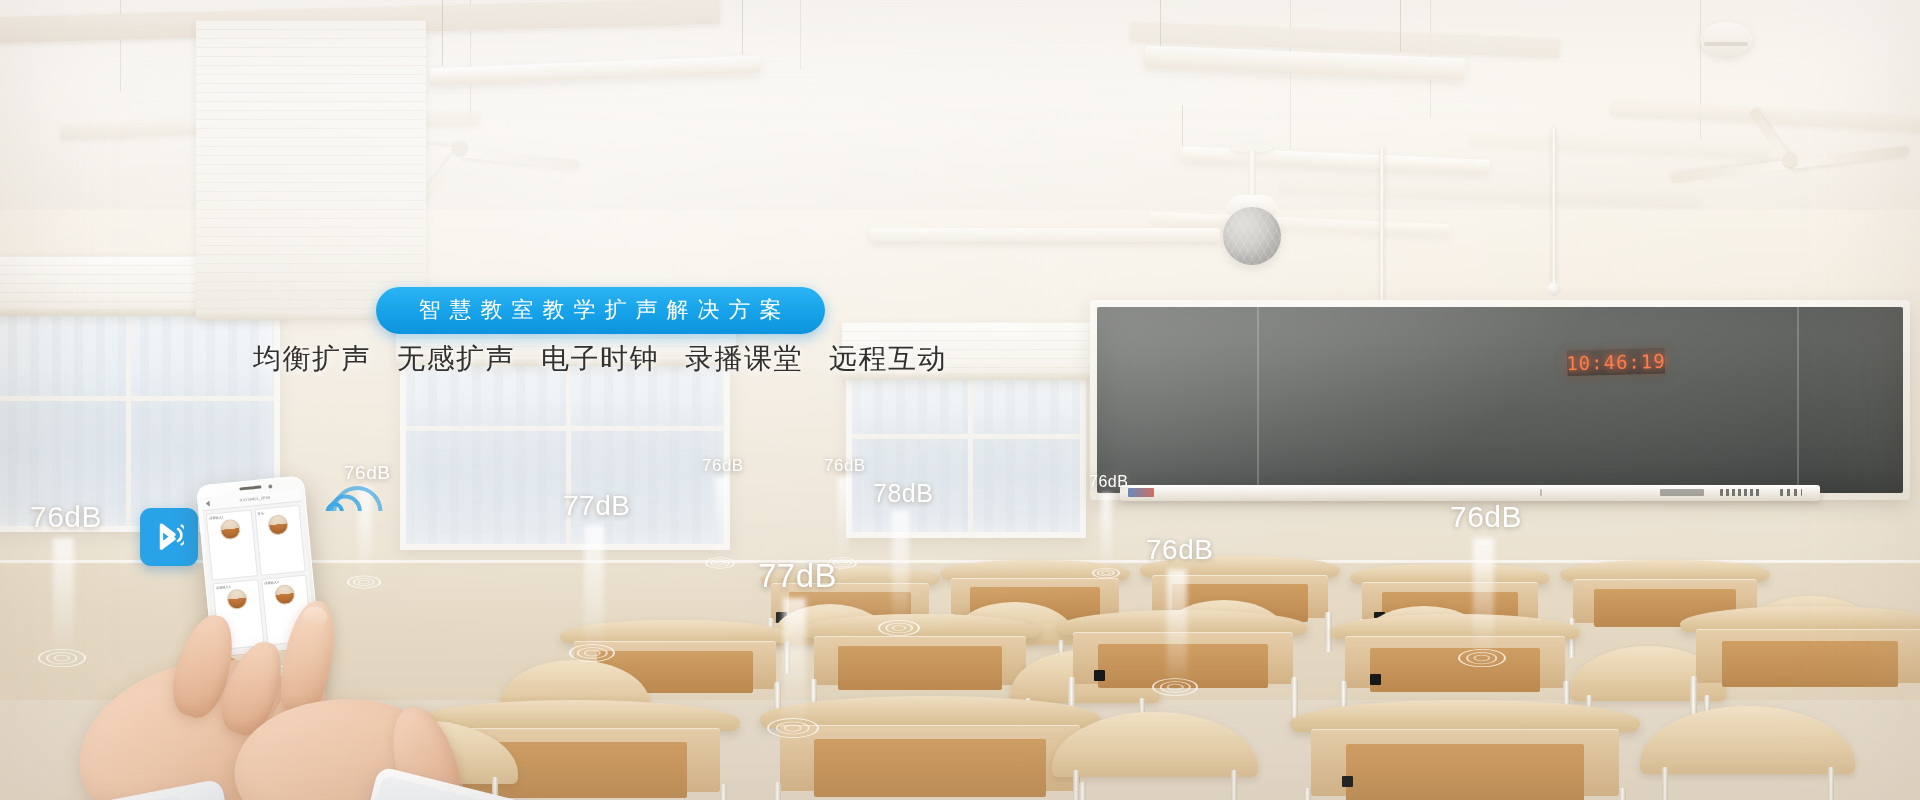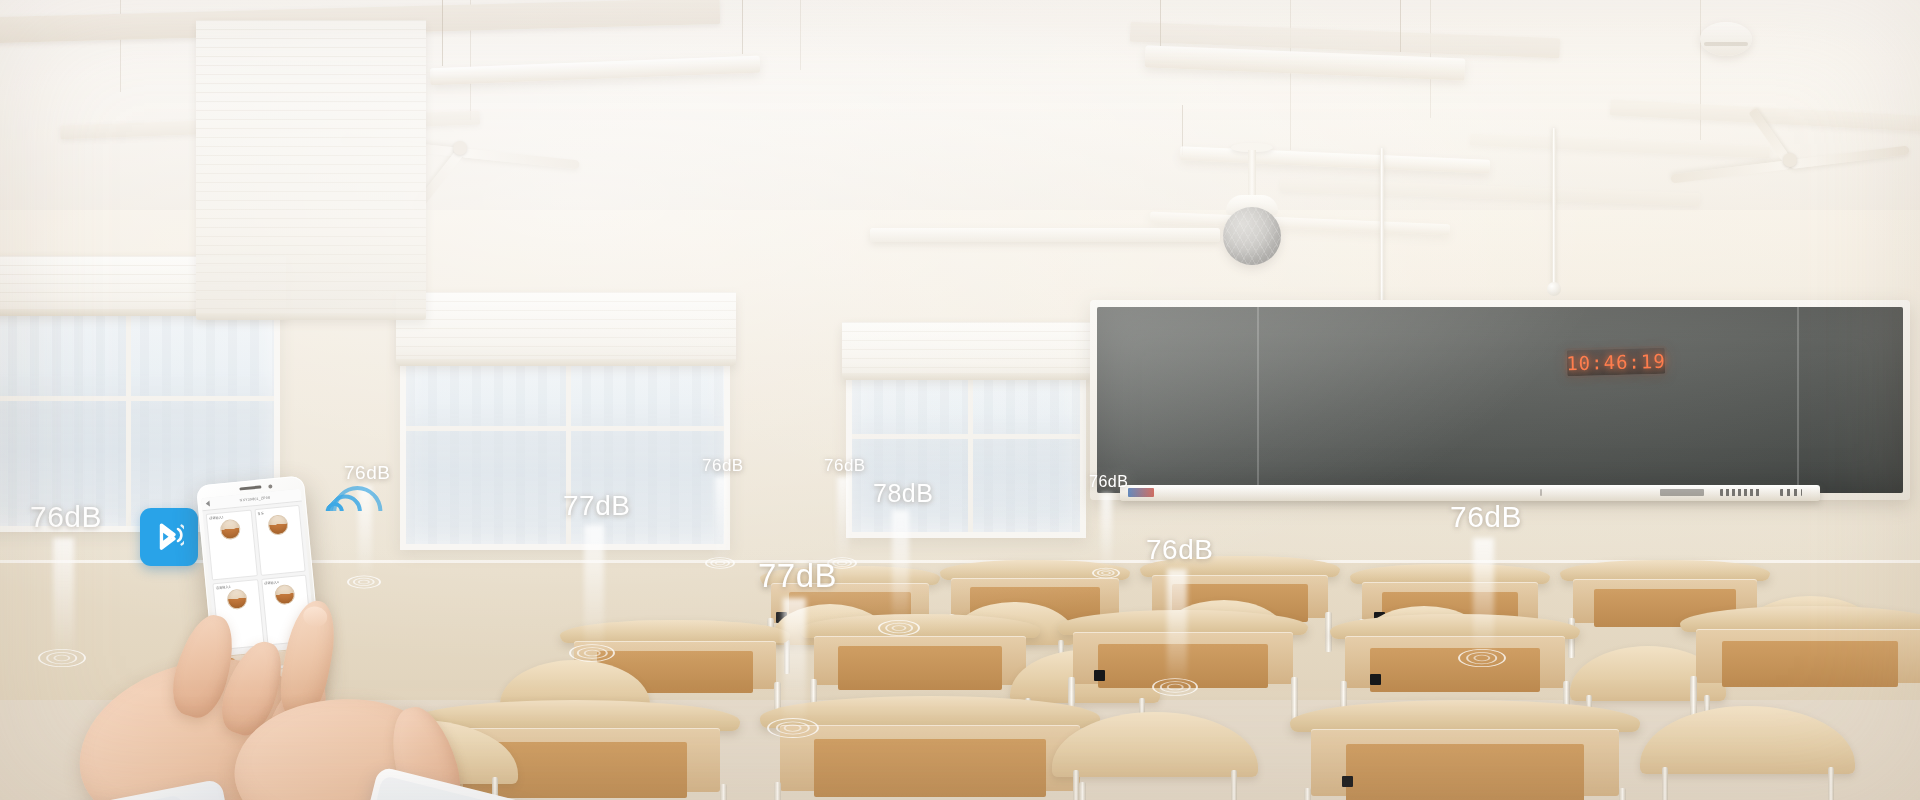--- a/index.html
+++ b/index.html
@@ -727,21 +727,25 @@
         <div class="ripple" style="position: absolute; left: 1481.5px; top: 657.5px; width: 0px; height: 0px;">
           <i style="width: 48px; height: 48px; opacity: 0.9;"></i>
           <i style="width: 31.68px; height: 31.68px; opacity: 0.78;"></i>
           <i style="width: 17.28px; height: 17.28px; opacity: 0.66;"></i>
         </div>
         <div class="db-label" style="left: 1450px; top: 500px; font-size: 30px;">76dB</div>
       </div>
     </div>
 
 
-
+  <div class="pill-wrap">
+    <div class="pill">智慧教室教学扩声解决方案</div>
+  </div>
+
+  <div class="features" id="features-row"><span>均衡扩声</span><span>无感扩声</span><span>电子时钟</span><span>录播课堂</span><span>远程互动</span></div>
 
   <div class="bt-badge">
     <svg width="30" height="38" viewBox="0 0 30 38">
       <path d="M9 6 L21 15 L9 24 L9 2 L21 11 L9 20" fill="none" stroke="#ffffff" stroke-width="3.2" stroke-linejoin="round" stroke-linecap="round" transform="translate(-2,5) scale(1.05)"></path>
       <path d="M24 11 a7 7 0 0 1 0 12" fill="none" stroke="#ffffff" stroke-width="2.6" stroke-linecap="round"></path>
       <path d="M27.5 7.5 a11.5 11.5 0 0 1 0 19" fill="none" stroke="#ffffff" stroke-width="2.2" stroke-linecap="round" opacity=".9"></path>
     </svg>
   </div>
 
   <div class="wifi-arcs">

